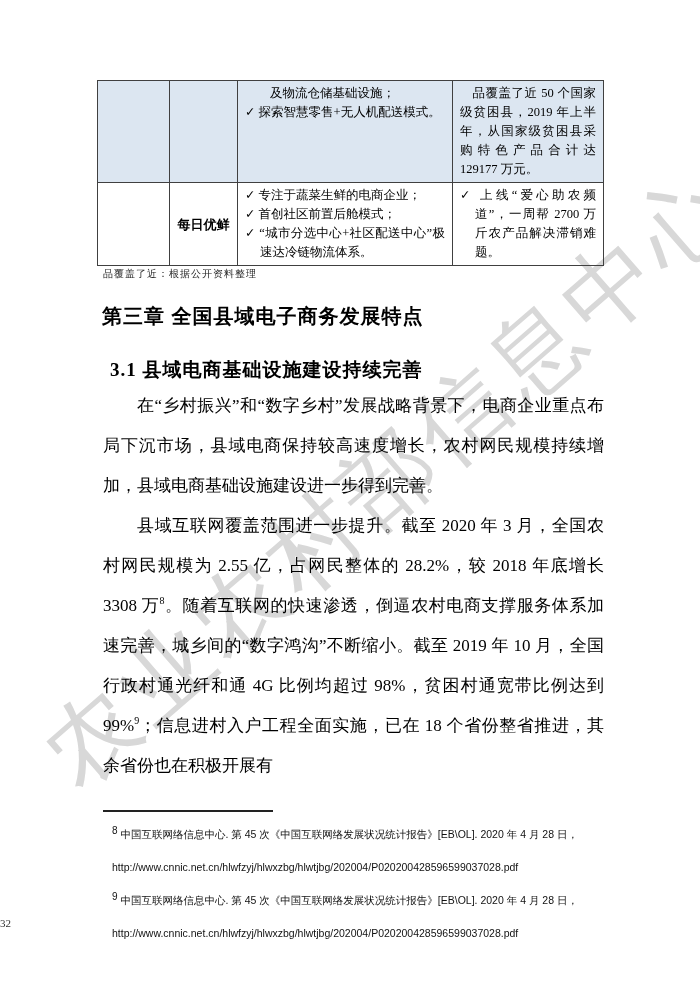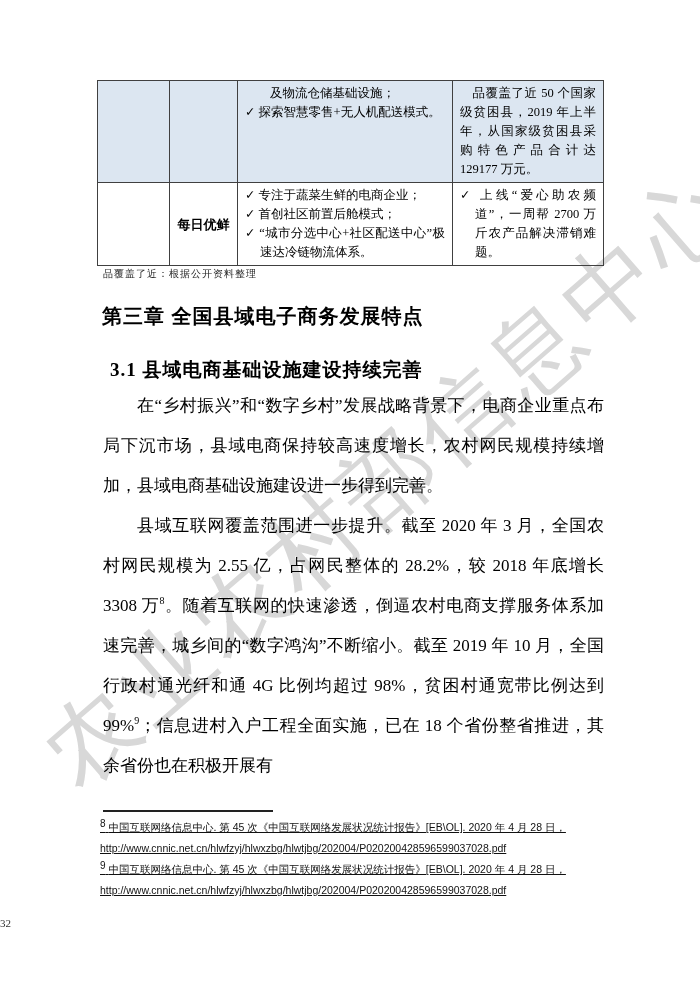--- a/index.html
+++ b/index.html
@@ -45,21 +45,21 @@
   }
   .bodytext p { margin:0; text-indent:2em; }
   sup.fnref { font-size:10px; line-height:0; }
   
   .footnotes {
     position:absolute; left:100px; top:810px; width:503px;
     font-size:10.5px; line-height:21px; color:#111;
     font-family:"Liberation Sans","DejaVu Sans",sans-serif;
   }
   .fn-rule { width:170px; height:0; border-top:2px solid #222; margin:0 0 5px 3px; }
-  .footnote p { margin:0;text-decoration:underline; }
+  .footnote p { margin:12px; }
   .fn-url { word-break:break-all; }
   .pageno { position:absolute; left:0; right:0; top:917px; text-align:left; font-size:11px; color:#333; }
 </style>
 </head>
 <body>
 
 <div class="page">
 
   <div class="watermark">农业农村部信息中心</div>
 

